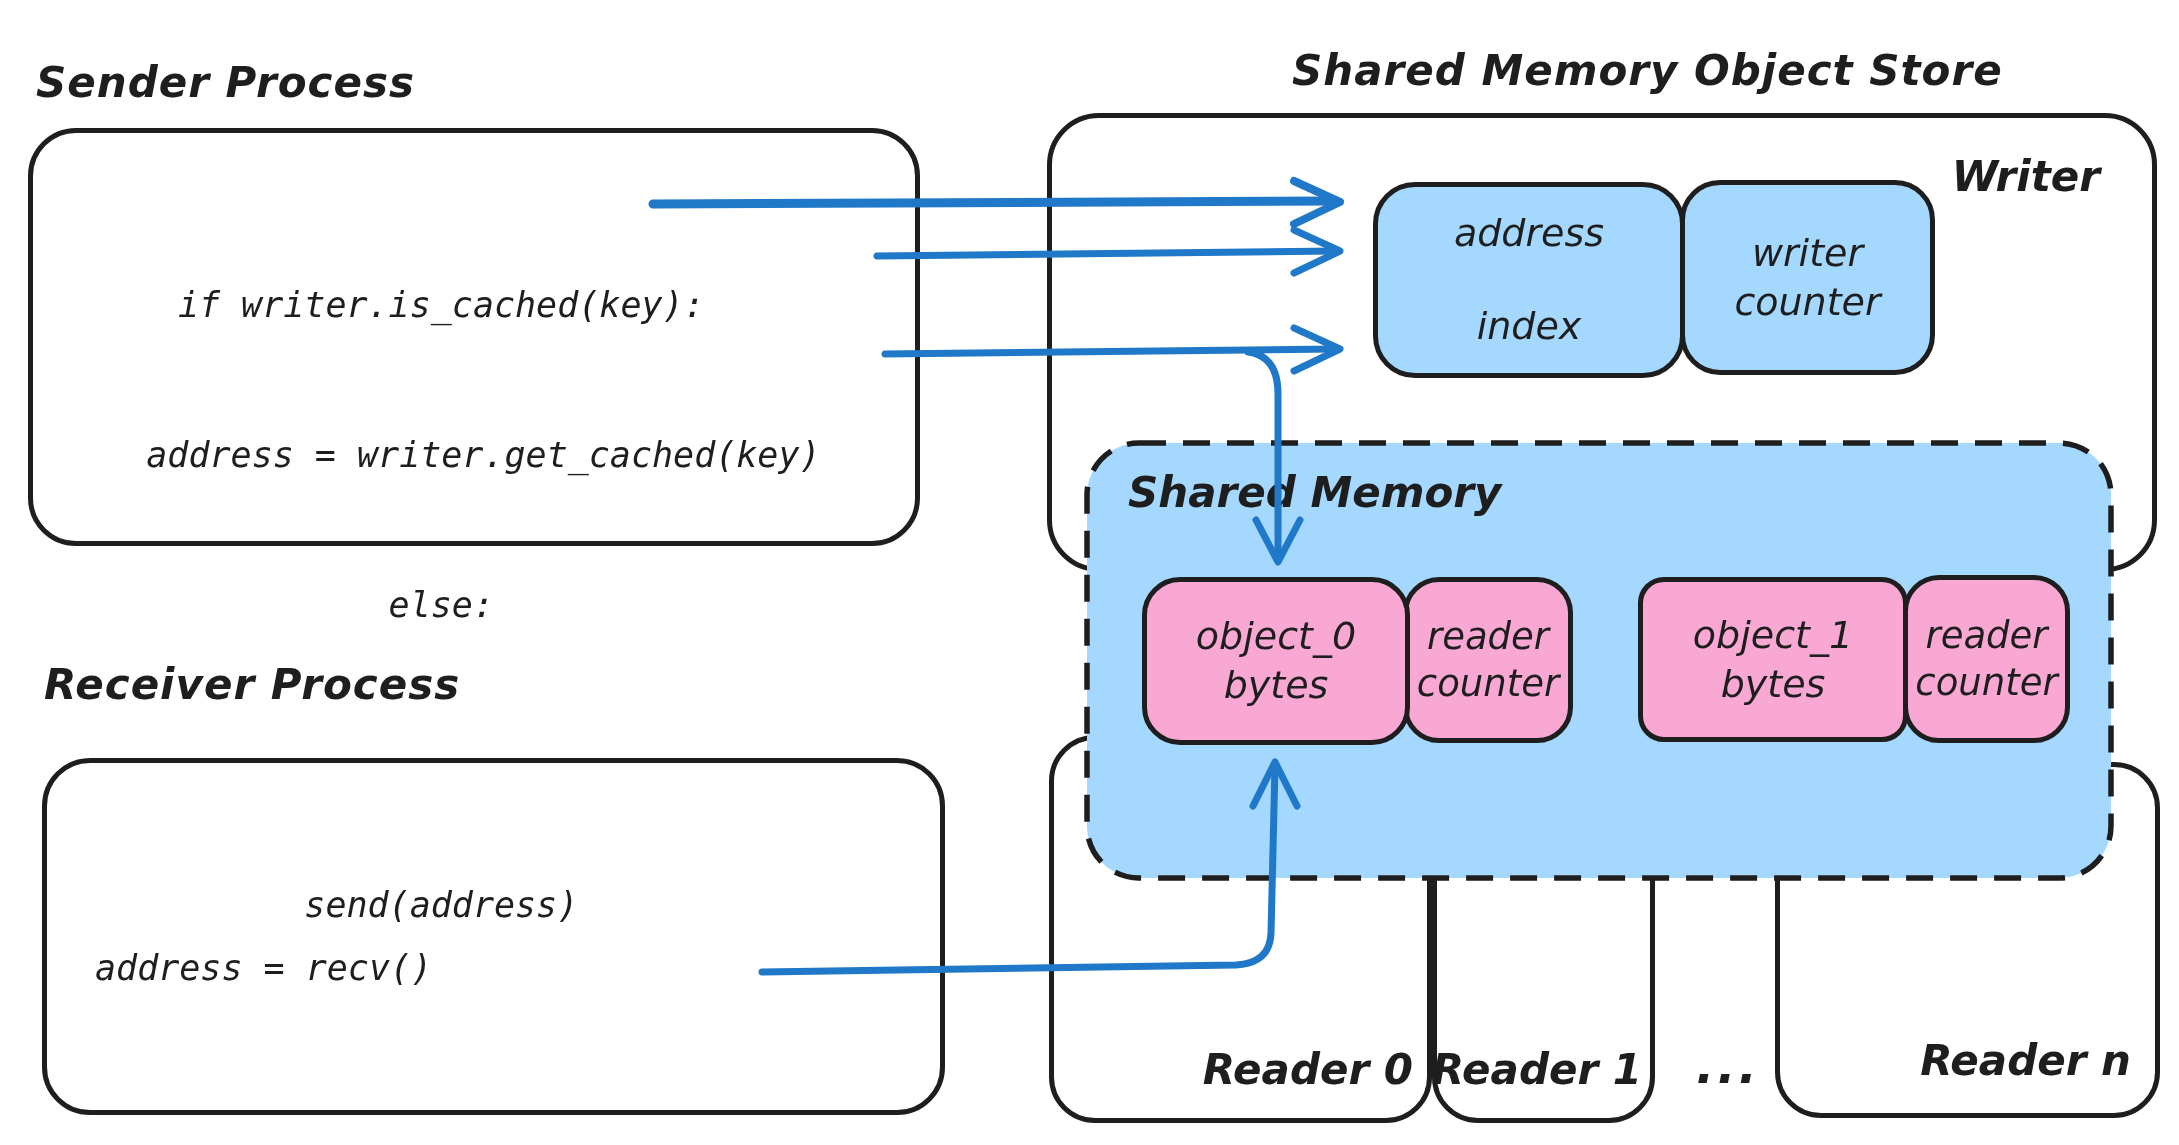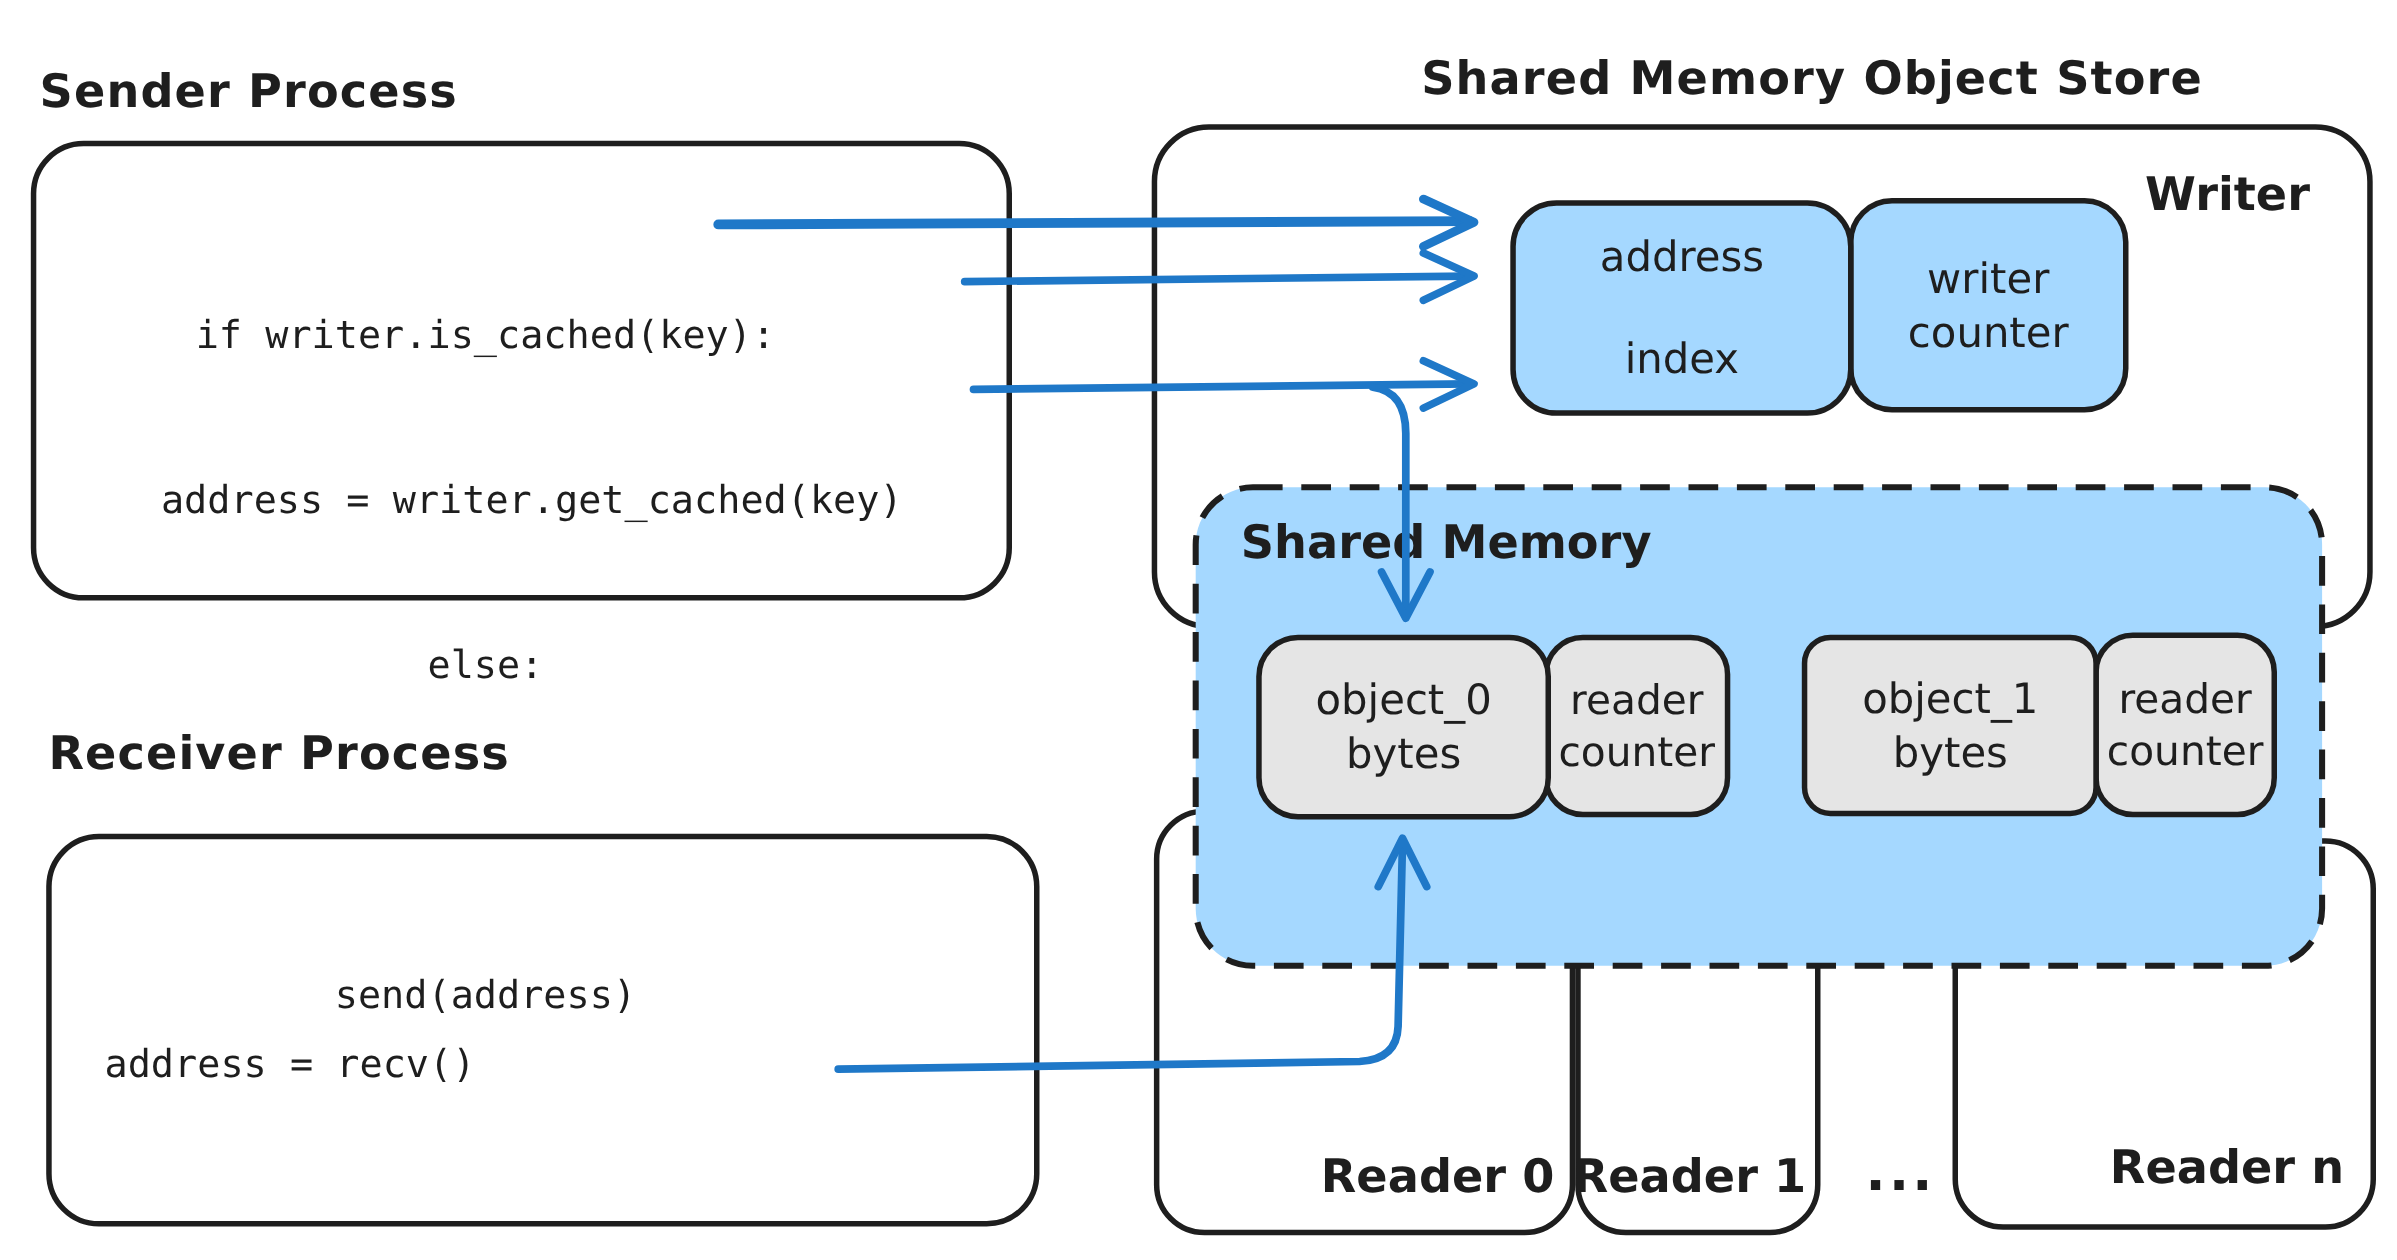--- a/index.html
+++ b/index.html
@@ -3,36 +3,37 @@
 <meta charset="utf-8">
 <style>
   html,body{margin:0;padding:0;background:#ffffff;}
   .canvas{
     position:relative;
     width:2179px;height:1145px;
     background:#ffffff;
     overflow:hidden;
     font-family:"DejaVu Sans",sans-serif;
     color:#1e1e1e;
+    font-style:italic;
   }
   .abs{position:absolute;box-sizing:border-box;}
   .title{
     font-size:42px;
     font-weight:600;
     letter-spacing:1px;
     white-space:nowrap;
   }
   .box{
     border:5px solid #1e1e1e;
     border-radius:48px;
     background:#ffffff;
   }
   .cell{
     border:5px solid #1e1e1e;
-    background:#e5e5e5;
+    background:#f9a8d4;
     display:flex;
     flex-direction:column;
     align-items:center;
     justify-content:center;
     text-align:center;
     font-size:38px;
     line-height:49px;
     white-space:nowrap;
   }
   .cell.blue{background:#a5d8ff;}

